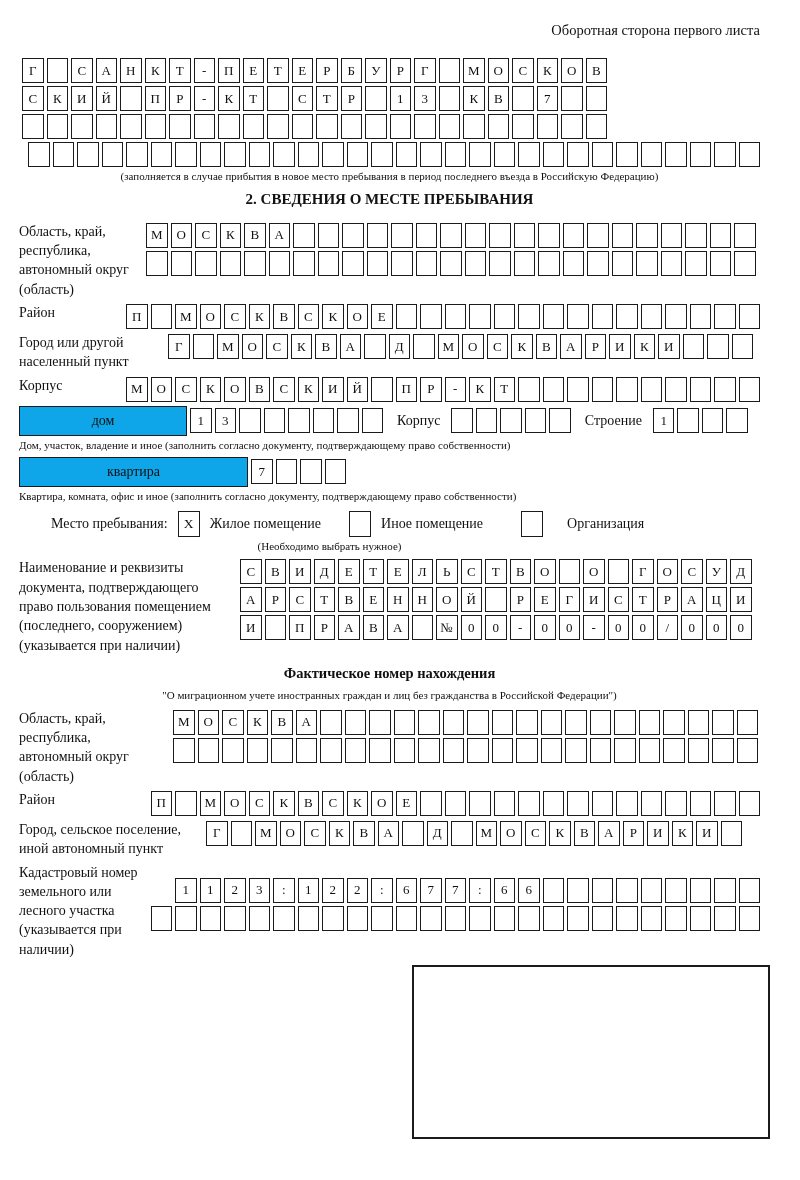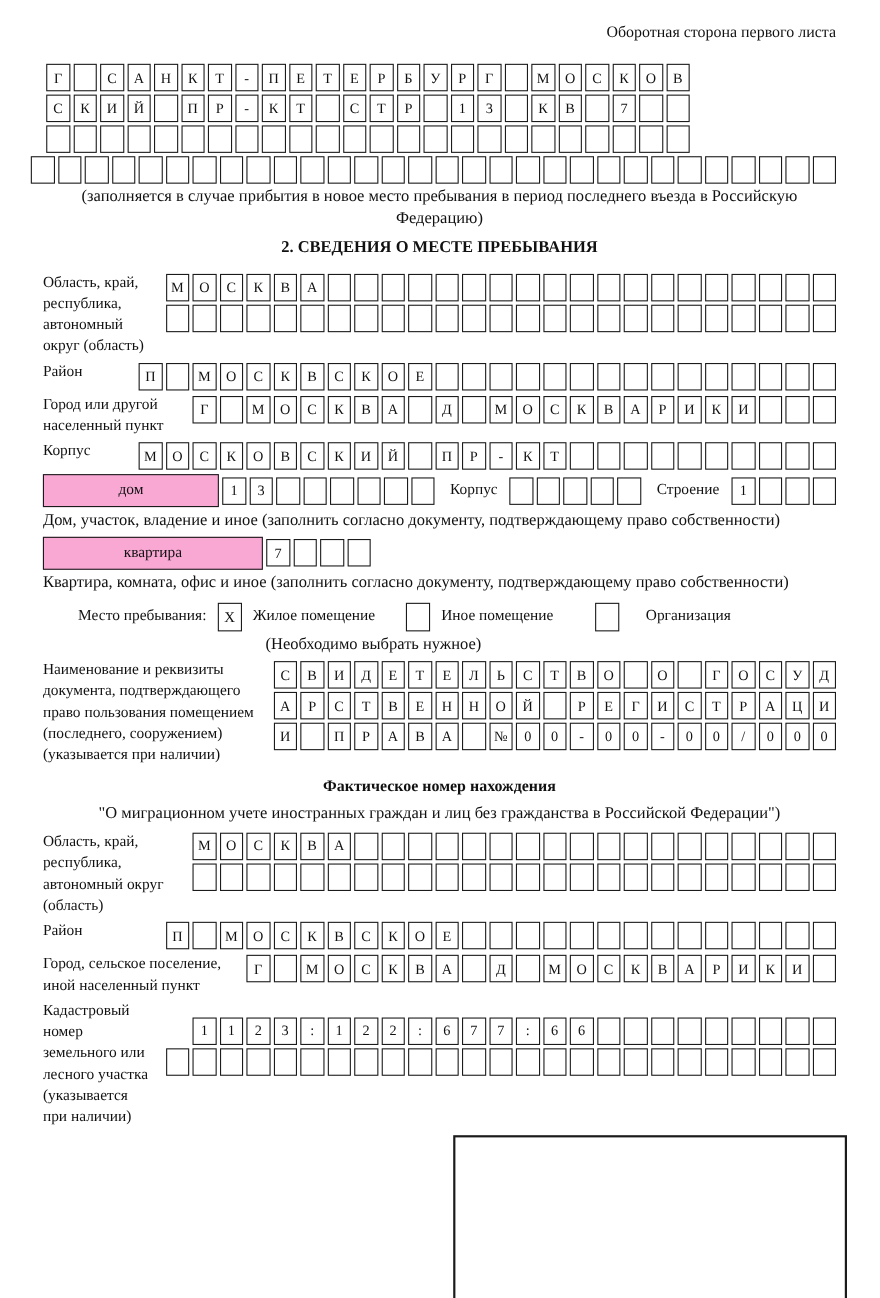--- a/index.html
+++ b/index.html
@@ -1,40 +1,40 @@
 <!DOCTYPE html>
 <html><head>
 <meta charset="utf-8">
 <style>
   html,body{margin:0;padding:0;background:#fff;}
   .sheet{
     position:relative;width:800px;height:1180px;box-sizing:border-box;
-    padding:16px 40px 0 39px;background:#fff;color:#111;
+    padding:16px 40px 0 19px;background:#fff;color:#111;
     font-family:"Liberation Serif","DejaVu Serif",serif;overflow:hidden;
   }
   .hdr{text-align:right;font-size:14.5px;margin:6px 0 16px 0;}
   .fgroup{display:flex;align-items:flex-start;margin-top:2px;}
   .fglabel{flex:1 1 auto;font-size:14px;line-height:1.38;padding:2px 6px 0 0;}
   .fgrows{flex:0 0 auto;}
   .cellrow{display:flex;justify-content:flex-end;margin-top:3px;}
   .cellrow.left{justify-content:flex-start;}
   .cell{
     box-sizing:border-box;flex:0 0 21.5px;width:21.5px;height:25px;
     border:1.6px solid #1b1b1b;margin-left:3px;display:flex;align-items:center;
     justify-content:center;font-size:13px;background:#fff;
   }
-  .note{font-size:15px;line-height:1.35;}
+  .note{font-size:11px;line-height:1.35;}
   .note.center{text-align:center;}
   .sectitle{text-align:center;font-weight:bold;font-size:15px;margin:7px 0 12px 0;}
   .subtitle{text-align:center;font-weight:bold;font-size:14.5px;margin:10px 0 6px 0;}
   .composite{display:flex;align-items:center;margin-top:4px;font-size:14px;}
   .hbox{box-sizing:border-box;height:30px;border:1.6px solid #1b1b1b;display:flex;
-    align-items:center;justify-content:center;font-size:14px;background:#f9a8d4;}
+    align-items:center;justify-content:center;font-size:14px;background:#0ea5e9;}
   .w-dom{width:168px;}
-  .w-kv{width:200px;}
+  .w-kv{width:229px;}
   .ilabel{padding:0 8px 0 14px;white-space:nowrap;}
   .ckrow{display:flex;align-items:center;font-size:14px;margin-top:8px;margin-left:32px;}
   .ckbox{box-sizing:border-box;width:22px;height:26px;border:1.6px solid #1b1b1b;
     display:flex;align-items:center;justify-content:center;font-size:13.5px;margin:0 10px;}
   .cknote{text-align:center;margin:2px 120px 2px 0;}
   .confirm{width:380px;margin-left:auto;margin-right:-12px;margin-top:6px;}
   .bigbox{box-sizing:border-box;width:358px;height:174px;border:2px solid #1b1b1b;
     margin:0 2px 0 auto;background:#fff;}
   .mt2{margin-top:2px;} .mt4{margin-top:4px;}
 </style>
@@ -538,21 +538,21 @@
           <span class="cell"></span>
           <span class="cell"></span>
           <span class="cell"></span>
           <span class="cell"></span>
           <span class="cell"></span>
         </div>
       </div>
   </div>
 
   <div class="fgroup">
-    <div class="fglabel" style="max-width:178px;">Город, сельское поселение, иной населенный пункт</div>
+    <div class="fglabel" style="max-width:178px;">Город, сельское поселение, иной автономный пункт</div>
     <div class="fgrows">
         <div class="cellrow">
           <span class="cell">Г</span>
           <span class="cell"></span>
           <span class="cell">М</span>
           <span class="cell">О</span>
           <span class="cell">С</span>
           <span class="cell">К</span>
           <span class="cell">В</span>
           <span class="cell">А</span>

